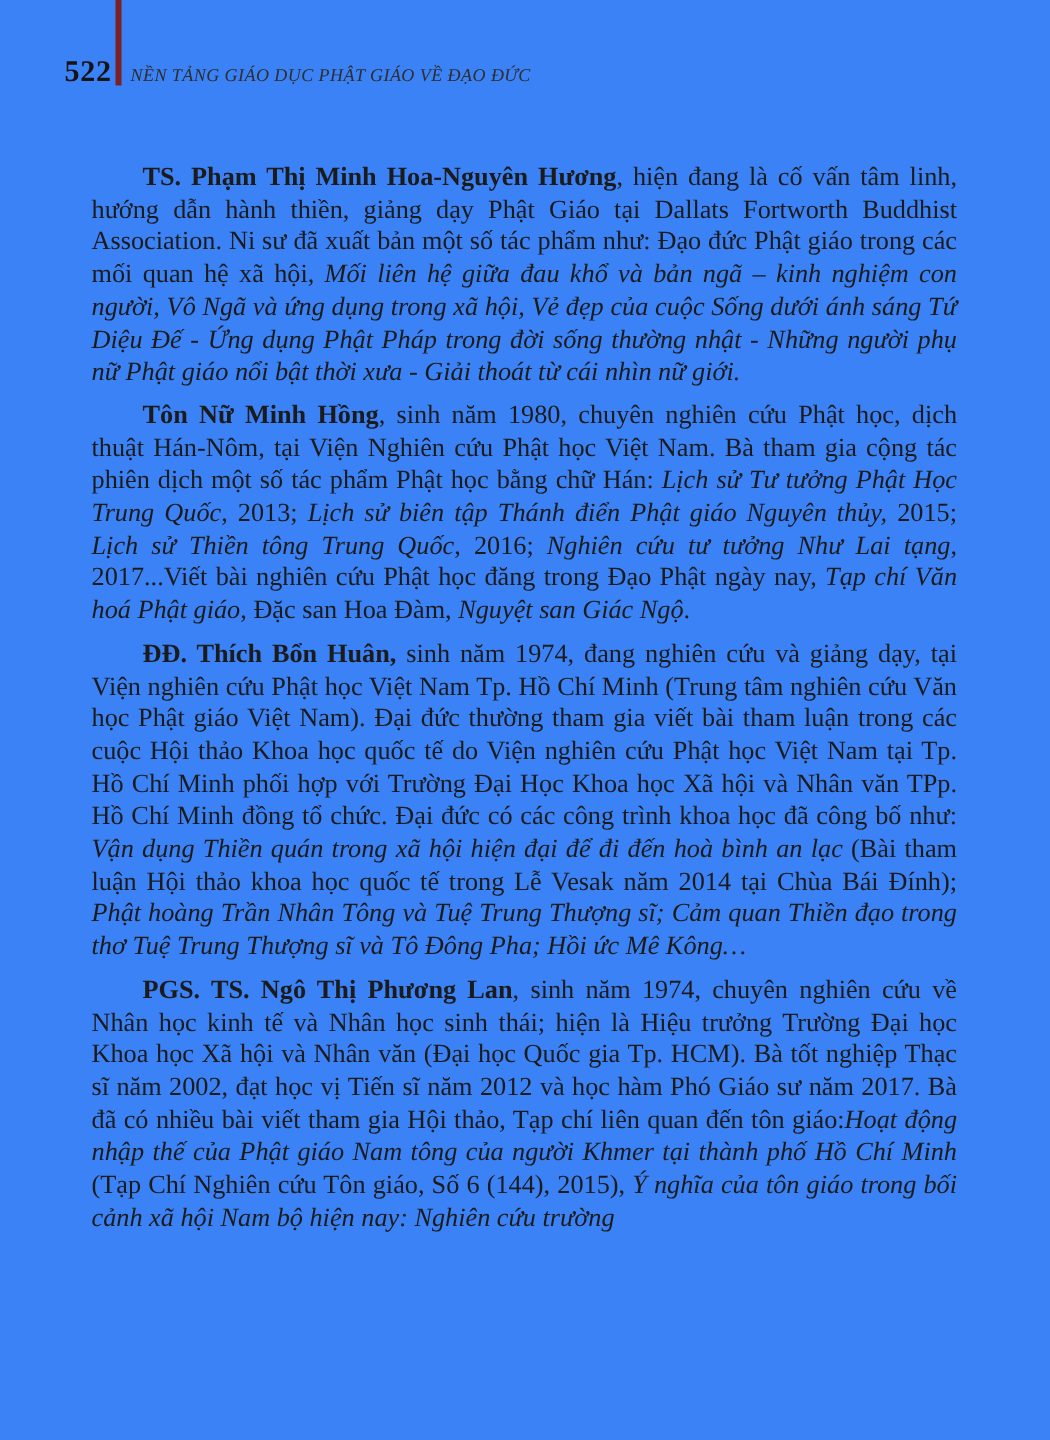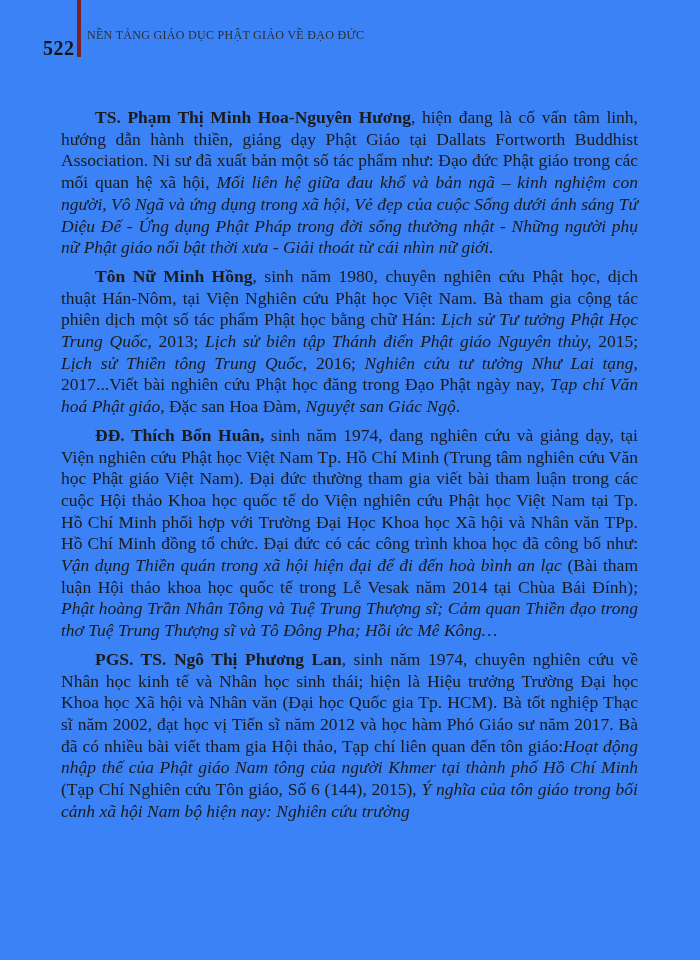--- a/index.html
+++ b/index.html
@@ -29,25 +29,26 @@
     left: 43px;
     top: 37px;
     font-size: 20px;
     font-weight: bold;
     letter-spacing: 0.5px;
     color: #141414;
   }
   .running-title {
     position: absolute;
     left: 87px;
-    top: 28px;
+    top: 43px;
     font-size: 12px;
     letter-spacing: 0.3px;
     color: #2e2e2e;
     white-space: nowrap;
+    font-style: italic;
   }
   .body-text {
     position: absolute;
     left: 61px;
     top: 95px;
     width: 577px;
     text-align: justify;
     font-size: 17.5px;
     line-height: 21.7px;
     margin-top: 12px;

